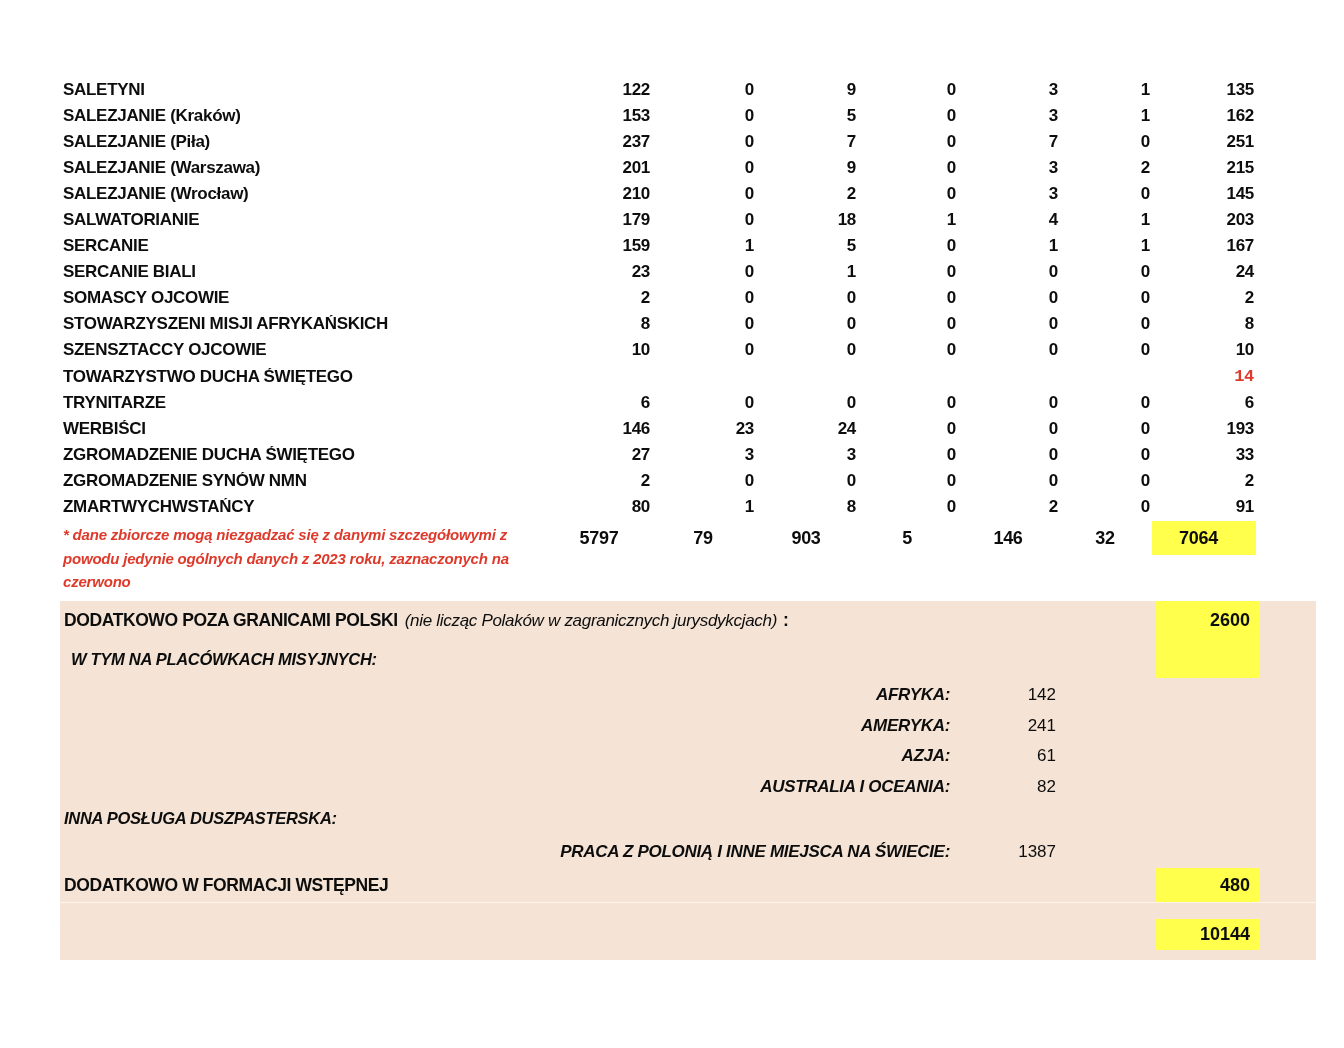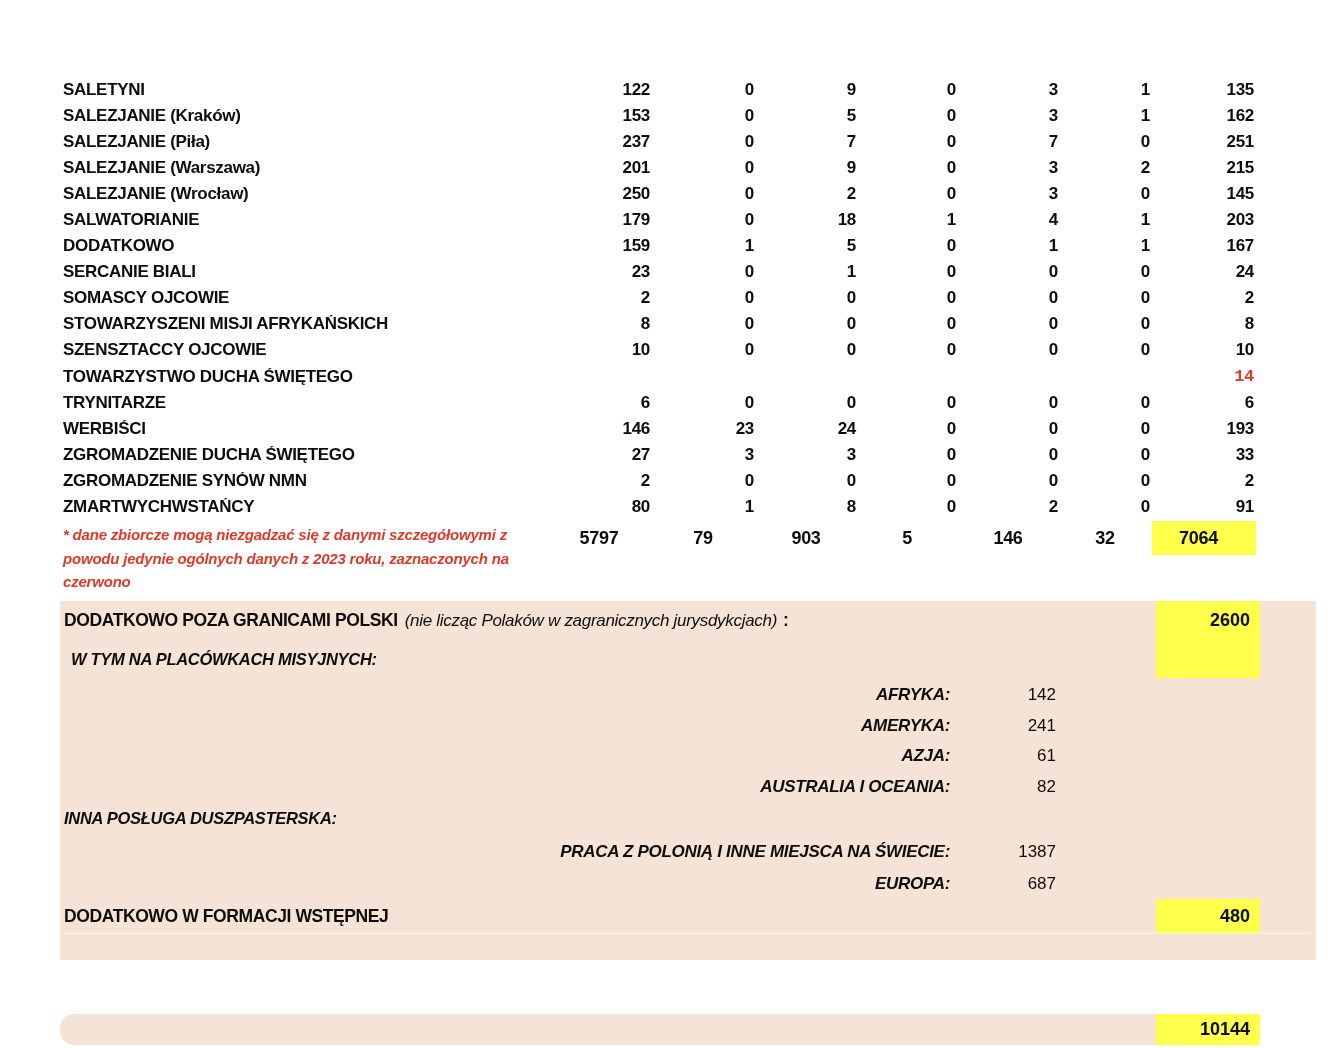--- a/index.html
+++ b/index.html
@@ -39,21 +39,21 @@
   .b-subhead{font-weight:700;font-style:italic;font-size:16.5px;letter-spacing:-0.3px;}
 
   .lbl{width:890px;text-align:right;font-weight:700;font-style:italic;font-size:17px;letter-spacing:-0.3px;}
   .val{width:106px;text-align:right;font-weight:400;font-size:17px;}
 
   .ybox{position:absolute;left:1096px;width:104px;background:var(--yellow);box-sizing:border-box;
         text-align:right;padding-right:10px;font-weight:700;font-size:18px;}
   .ybox-2600{top:0;height:77px;line-height:39px;}
   .ybox-480{top:0;height:34px;line-height:34px;}
 
-  .beige-bottom{position:absolute;left:60px;top:1014px;width:1140px;height:31px;background:var(--beige);border-radius:14px;}
+  .beige-bottom{position:absolute;left:60px;top:919px;width:1140px;height:31px;background:var(--beige);border-radius:14px;}
   .ybox-grand{top:0;height:31px;line-height:31px;}
 </style>
 </head>
 <body>
 
 <div class="page">
 
   <div class="toptable">
       <div class="trow">
     <div class="cell name">SALETYNI</div>
@@ -90,40 +90,40 @@
     <div class="cell num">201</div>
     <div class="cell num">0</div>
     <div class="cell num">9</div>
     <div class="cell num">0</div>
     <div class="cell num">3</div>
     <div class="cell num">2</div>
     <div class="cell num total">215</div>
   </div>
       <div class="trow">
     <div class="cell name">SALEZJANIE (Wrocław)</div>
-    <div class="cell num">250</div>
+    <div class="cell num">210</div>
     <div class="cell num">0</div>
     <div class="cell num">2</div>
     <div class="cell num">0</div>
     <div class="cell num">3</div>
     <div class="cell num">0</div>
     <div class="cell num total">145</div>
   </div>
       <div class="trow">
     <div class="cell name">SALWATORIANIE</div>
     <div class="cell num">179</div>
     <div class="cell num">0</div>
     <div class="cell num">18</div>
     <div class="cell num">1</div>
     <div class="cell num">4</div>
     <div class="cell num">1</div>
     <div class="cell num total">203</div>
   </div>
       <div class="trow">
-    <div class="cell name">DODATKOWO</div>
+    <div class="cell name">SERCANIE</div>
     <div class="cell num">159</div>
     <div class="cell num">1</div>
     <div class="cell num">5</div>
     <div class="cell num">0</div>
     <div class="cell num">1</div>
     <div class="cell num">1</div>
     <div class="cell num total">167</div>
   </div>
       <div class="trow">
     <div class="cell name">SERCANIE BIALI</div>
@@ -267,24 +267,20 @@
       <div class="val">82</div>
     </div>
 
     <div class="brow row-g">
       <span class="b-subhead">INNA POSŁUGA DUSZPASTERSKA:</span>
     </div>
     <div class="brow row-h">
       <div class="lbl">PRACA Z POLONIĄ I INNE MIEJSCA NA ŚWIECIE:</div>
       <div class="val">1387</div>
     </div>
-    <div class="brow row-i">
-      <div class="lbl">EUROPA:</div>
-      <div class="val">687</div>
-    </div>
 
     <div class="brow row-j">
       <span class="b-bold">DODATKOWO W FORMACJI WSTĘPNEJ</span>
       <div class="ybox ybox-480">480</div>
     </div>
     <div class="sep"></div>
 
     <div class="ybox ybox-2600">2600</div>
   </div>
 

